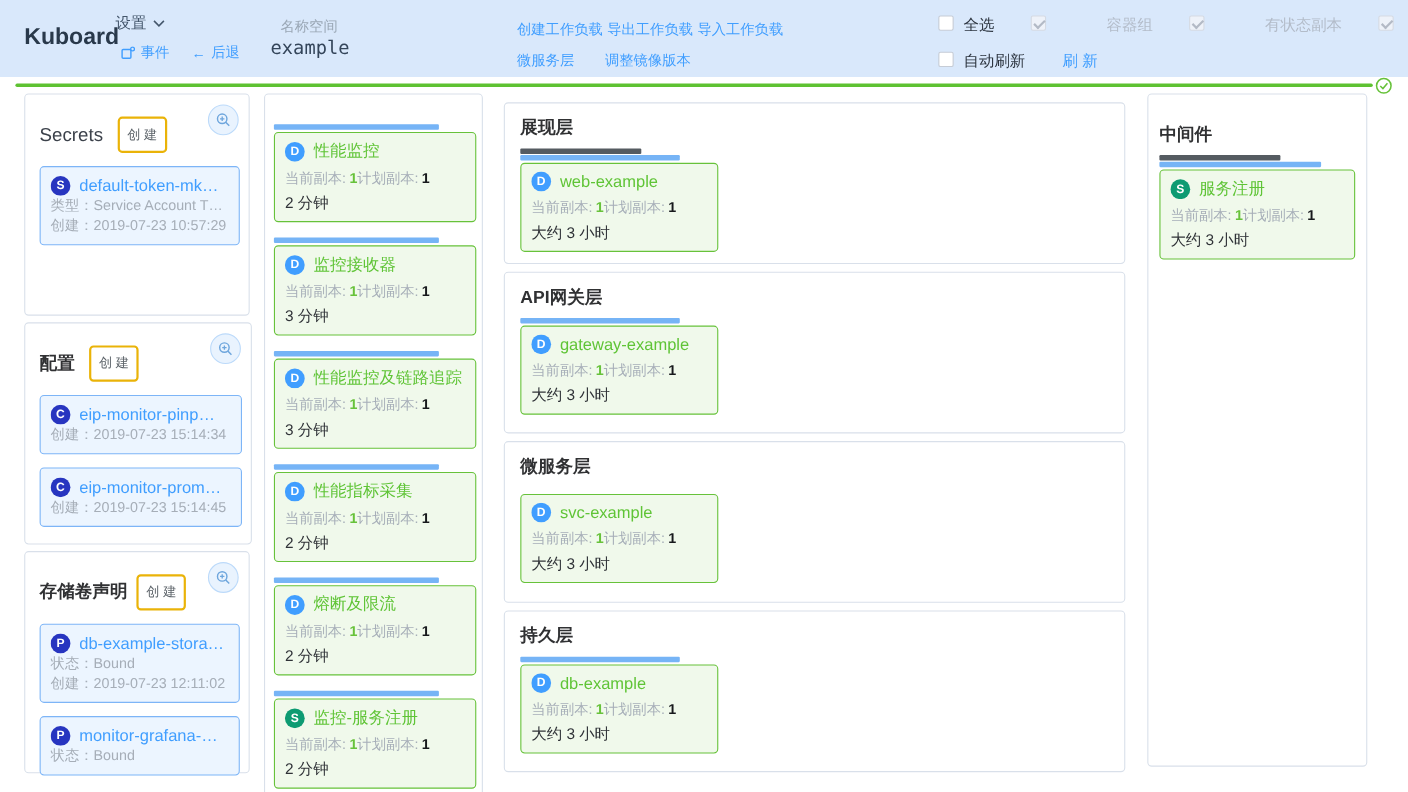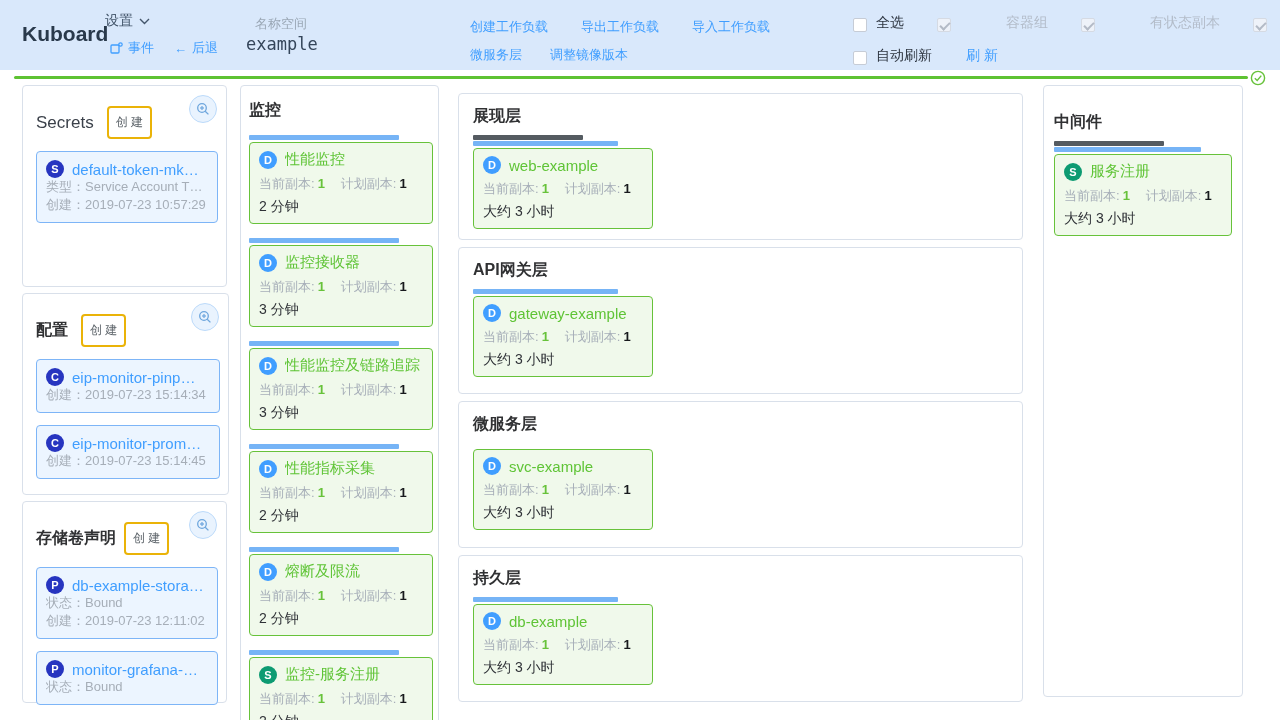--- a/index.html
+++ b/index.html
@@ -10,25 +10,25 @@
   }
   
   .hdr { position:absolute; left:0; top:0; width:1280px; height:70px; background:#d9e8fb; }
   .logo { position:absolute; left:22px; top:22px; font-size:21px; font-weight:700; color:#29394b; }
   .hdr-settings { position:absolute; left:105px; top:12px; font-size:14px; color:#44566b; display:flex; align-items:center; gap:6px; cursor:pointer; }
   .hdr-subnav { position:absolute; left:110px; top:39px; display:flex; gap:20px; font-size:13px; align-items:center; }
   .lnk { color:#409eff; cursor:pointer; display:inline-flex; align-items:center; gap:5px; white-space:nowrap; }
   .ns-label { position:absolute; left:255px; top:15px; font-size:13px; color:#9aa7b5; }
   .ns-value { position:absolute; left:246px; top:34px; font-size:17px; color:#34455a;
               font-family:"DejaVu Sans Mono","Liberation Mono",monospace; }
-  .hdr-links1 { position:absolute; left:470px; top:18px; display:flex; gap:33px; font-size:13px; }
+  .hdr-links1 { position:absolute; left:470px; top:18px; display:flex; gap:4px; font-size:13px; }
   .hdr-links2 { position:absolute; left:470px; top:46px; display:flex; gap:28px; font-size:13px; }
   .hdr-checks1 { position:absolute; left:853px; top:14px; display:flex; align-items:center; }
   .hdr-checks2 { position:absolute; left:853px; top:47px; display:flex; align-items:center; }
-  .cbg { display:flex; align-items:flex-end; gap:9px; margin-right:33px; }
+  .cbg { display:flex; align-items:flex-start; gap:9px; margin-right:33px; }
   .cb { width:14px; height:14px; border:1px solid #c6ccd6; border-radius:2px; background:#fff; position:relative; flex:0 0 auto; }
   .cb.dchk { background:#eef2f9; border-color:#d5dae3; }
   .cb.dchk::after { content:""; position:absolute; left:4px; top:1px; width:4px; height:8px;
        border-right:2px solid #b3bac6; border-bottom:2px solid #b3bac6; transform:rotate(45deg); }
   .cb-label { font-size:14px; color:#2d3540; white-space:nowrap; }
   .cb-label.dis { color:#b3bcc9;margin-left:46px; }
   
   .load-line { position:absolute; left:14px; top:76px; width:1234px; height:3px; border-radius:2px; background:#5ec232; }
   .load-check { position:absolute; left:1250px; top:70px; width:16px; height:16px; }
   
@@ -52,21 +52,21 @@
   .blue-card { background:#ecf5ff; border:1px solid #7db5f7; border-radius:4px; padding:8px 9px; margin-top:12px; }
   .card-title { display:flex; align-items:center; gap:8px; white-space:nowrap; overflow:hidden; }
   .badge { flex:0 0 auto; width:18px; height:18px; border-radius:50%; display:inline-flex;
            align-items:center; justify-content:center; color:#fff; font-size:11px; font-weight:700; }
   .b-navy { background:#2735c0; } .b-blue { background:#409eff; } .b-teal { background:#0d9b72; }
   .cname-blue { font-size:15px; color:#409eff; overflow:hidden; white-space:nowrap; }
   .meta { margin-top:0; font-size:13px; color:#a6aeb8; white-space:nowrap; overflow:hidden; }
   
   .green-card { background:#f0f9eb; border:1px solid #67c23a; border-radius:4px; padding:7px 9px; }
   .cname-green { font-size:15px; color:#5fc436; overflow:hidden; white-space:nowrap; }
-  .gmeta { margin-top:6px; font-size:13px; color:#a6aeb8; display:flex; gap:16px; white-space:nowrap; }
+  .gmeta { margin-top:6px; font-size:13px; color:#a6aeb8; display:flex; white-space:nowrap; }
   .gmeta .v { font-weight:700; margin-left:3px; }
   .gmeta .v.cur { color:#67c23a; } .gmeta .v.plan { color:#17191c; }
   .age { margin-top:5px; font-size:14px; color:#2f3237; }
   
   .bar { height:5px; border-radius:1px; }
   .bar-blue { background:#76b4f6; }
   .bar-dark { background:#555b61; }
   .mon-block { margin-top:14px; }
   .mon-block:first-of-type { margin-top:17px; }
   .mon-block .bar-blue { width:150px; margin-bottom:2px; }
@@ -228,23 +228,20 @@
   <div class="blue-card">
     <div class="card-title">
       <span class="badge b-navy">P</span>
       <span class="cname-blue">monitor-grafana-…</span>
     </div>
     <div class="meta"><span>状态：</span><span>Bound</span></div>
   </div>
 </div>
 
 <div class="panel" id="p-monitor">
-  <div class="panel-head" style="margin-top:4px">
-    <span class="panel-title-zh">监控</span>
-  </div>
 
   <div class="mon-block">
     <div class="bar bar-blue"></div>
     <div class="green-card">
       <div class="card-title">
           <span class="badge b-blue">D</span>
           <span class="cname-green">性能监控</span>
         </div>
       <div class="gmeta">
           <span><span>当前副本:</span><span class="v cur">1</span></span>

